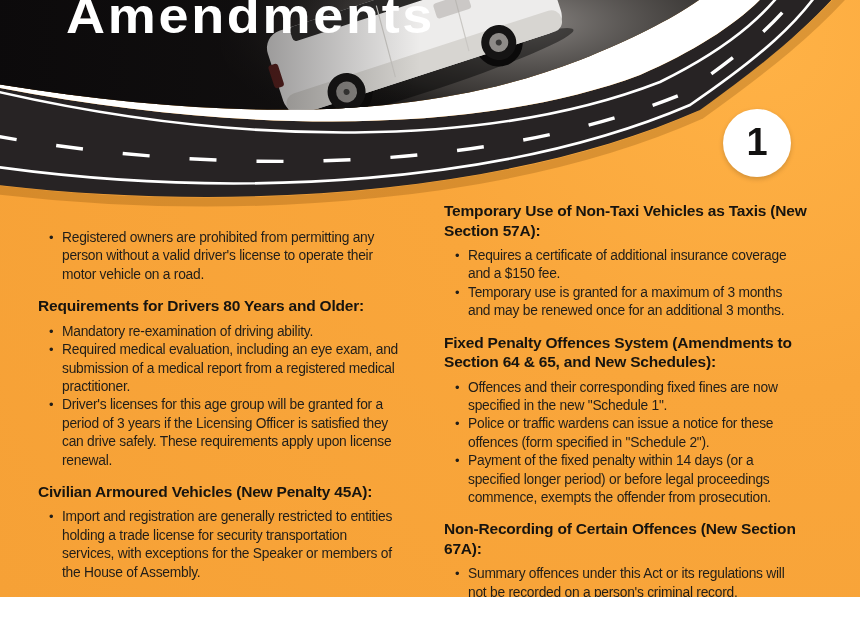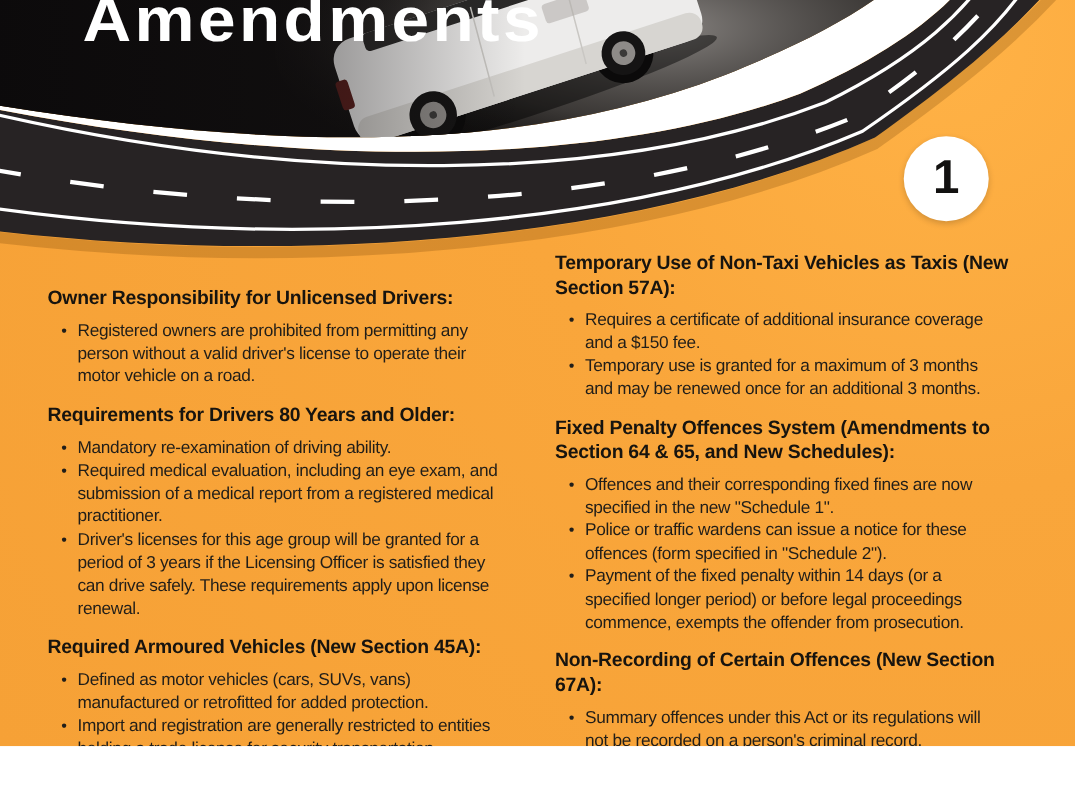--- a/index.html
+++ b/index.html
@@ -96,45 +96,42 @@
   </svg>
 
   <h1 class="page-title">Amendments</h1>
 
   <div class="page-number-badge">
     <span>1</span>
   </div>
 
   <div class="col col-left">
     <div class="section">
-      <h2 class="heading">Owner Responsibility for Unlicensed Drivers:</h2>
       <ul class="bullets">
         <li>Registered owners are prohibited from permitting any
 person without a valid driver's license to operate their
 motor vehicle on a road.</li>
       </ul>
     </div>
     <div class="section">
       <h2 class="heading">Requirements for Drivers 80 Years and Older:</h2>
       <ul class="bullets">
         <li>Mandatory re-examination of driving ability.</li>
         <li>Required medical evaluation, including an eye exam, and
 submission of a medical report from a registered medical
 practitioner.</li>
         <li>Driver's licenses for this age group will be granted for a
 period of 3 years if the Licensing Officer is satisfied they
 can drive safely. These requirements apply upon license
 renewal.</li>
       </ul>
     </div>
     <div class="section">
-      <h2 class="heading">Required Armoured Vehicles (New Section 45A):</h2>
+      <h2 class="heading">Civilian Armoured Vehicles (New Penalty 45A):</h2>
       <ul class="bullets">
-        <li>Defined as motor vehicles (cars, SUVs, vans)
-manufactured or retrofitted for added protection.</li>
         <li>Import and registration are generally restricted to entities
 holding a trade license for security transportation
 services, with exceptions for the Speaker or members of
 the House of Assembly.</li>
       </ul>
     </div>
   </div>
 
   <div class="col col-right">
     <div class="section">

